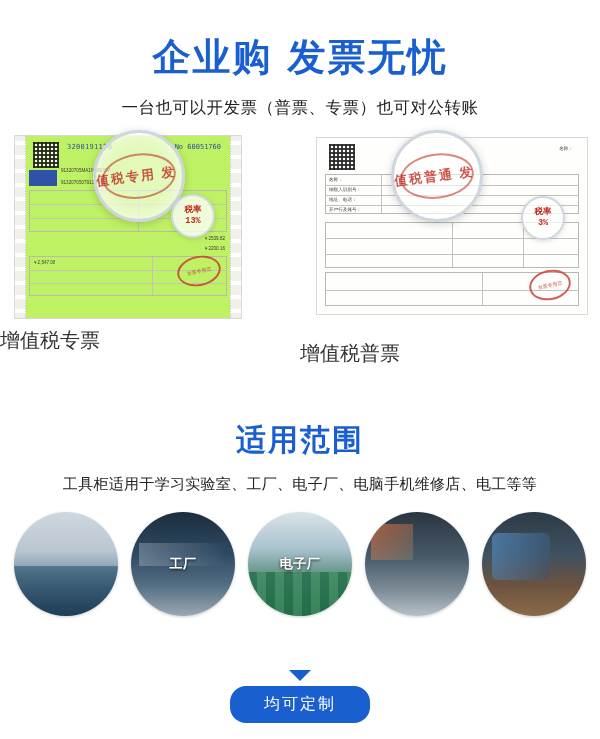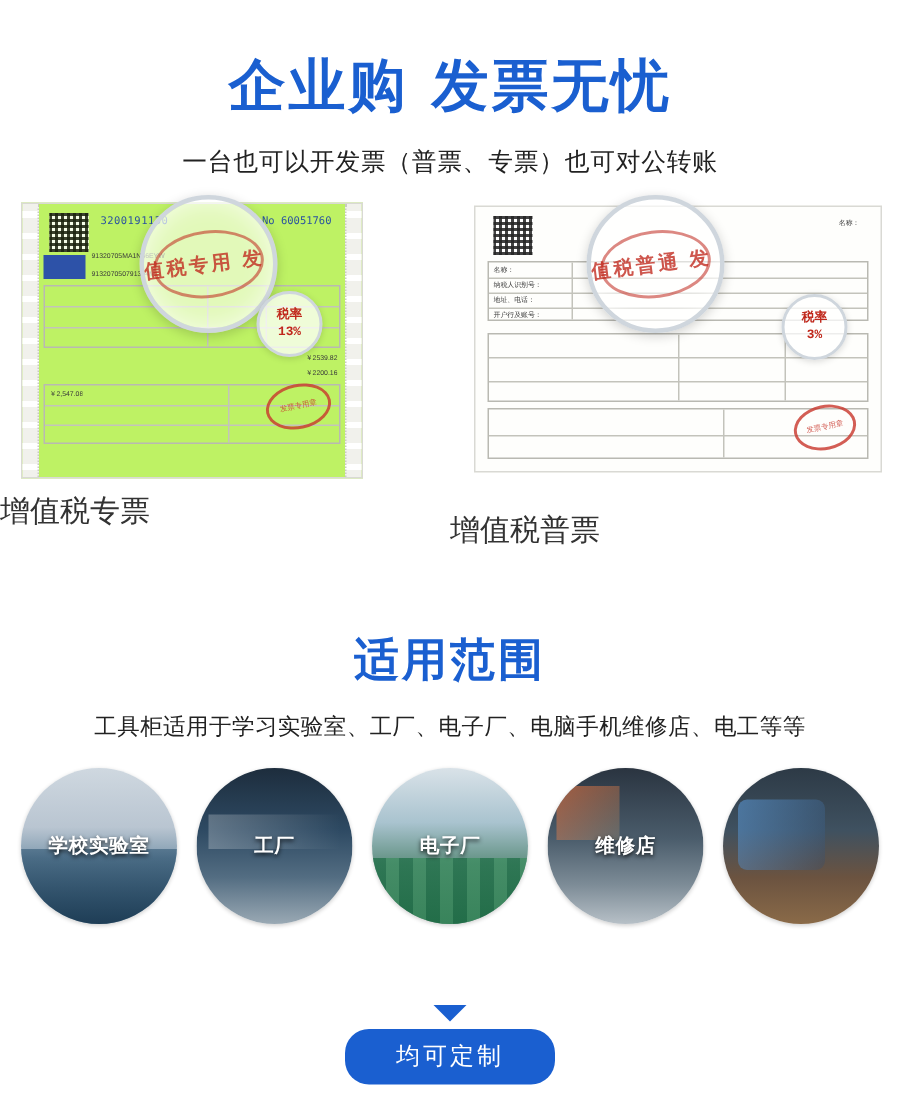--- a/index.html
+++ b/index.html
@@ -394,33 +394,31 @@
     <div class="inv-caption cap-right">增值税普票</div>
   </div>
 
   <div class="scope-wrap">
     <div class="scope-title">适用范围</div>
     <div class="scope-sub">工具柜适用于学习实验室、工厂、电子厂、电脑手机维修店、电工等等</div>
 
     <div class="circles">
       <div class="circle">
         <div class="ph ph-lab"></div>
-        <div class="label">学校实验室</div>
       </div>
       <div class="circle">
         <div class="ph ph-factory"></div>
         <div class="label">工厂</div>
       </div>
       <div class="circle">
         <div class="ph ph-electronics"></div>
         <div class="label">电子厂</div>
       </div>
       <div class="circle">
         <div class="ph ph-repair"></div>
-        <div class="label">维修店</div>
       </div>
       <div class="circle">
         <div class="ph ph-electrician"></div>
       </div>
     </div>
   </div>
 
   <div class="cta-wrap">
     <div class="cta-arrow"></div>
     <button class="cta-btn">均可定制</button>

